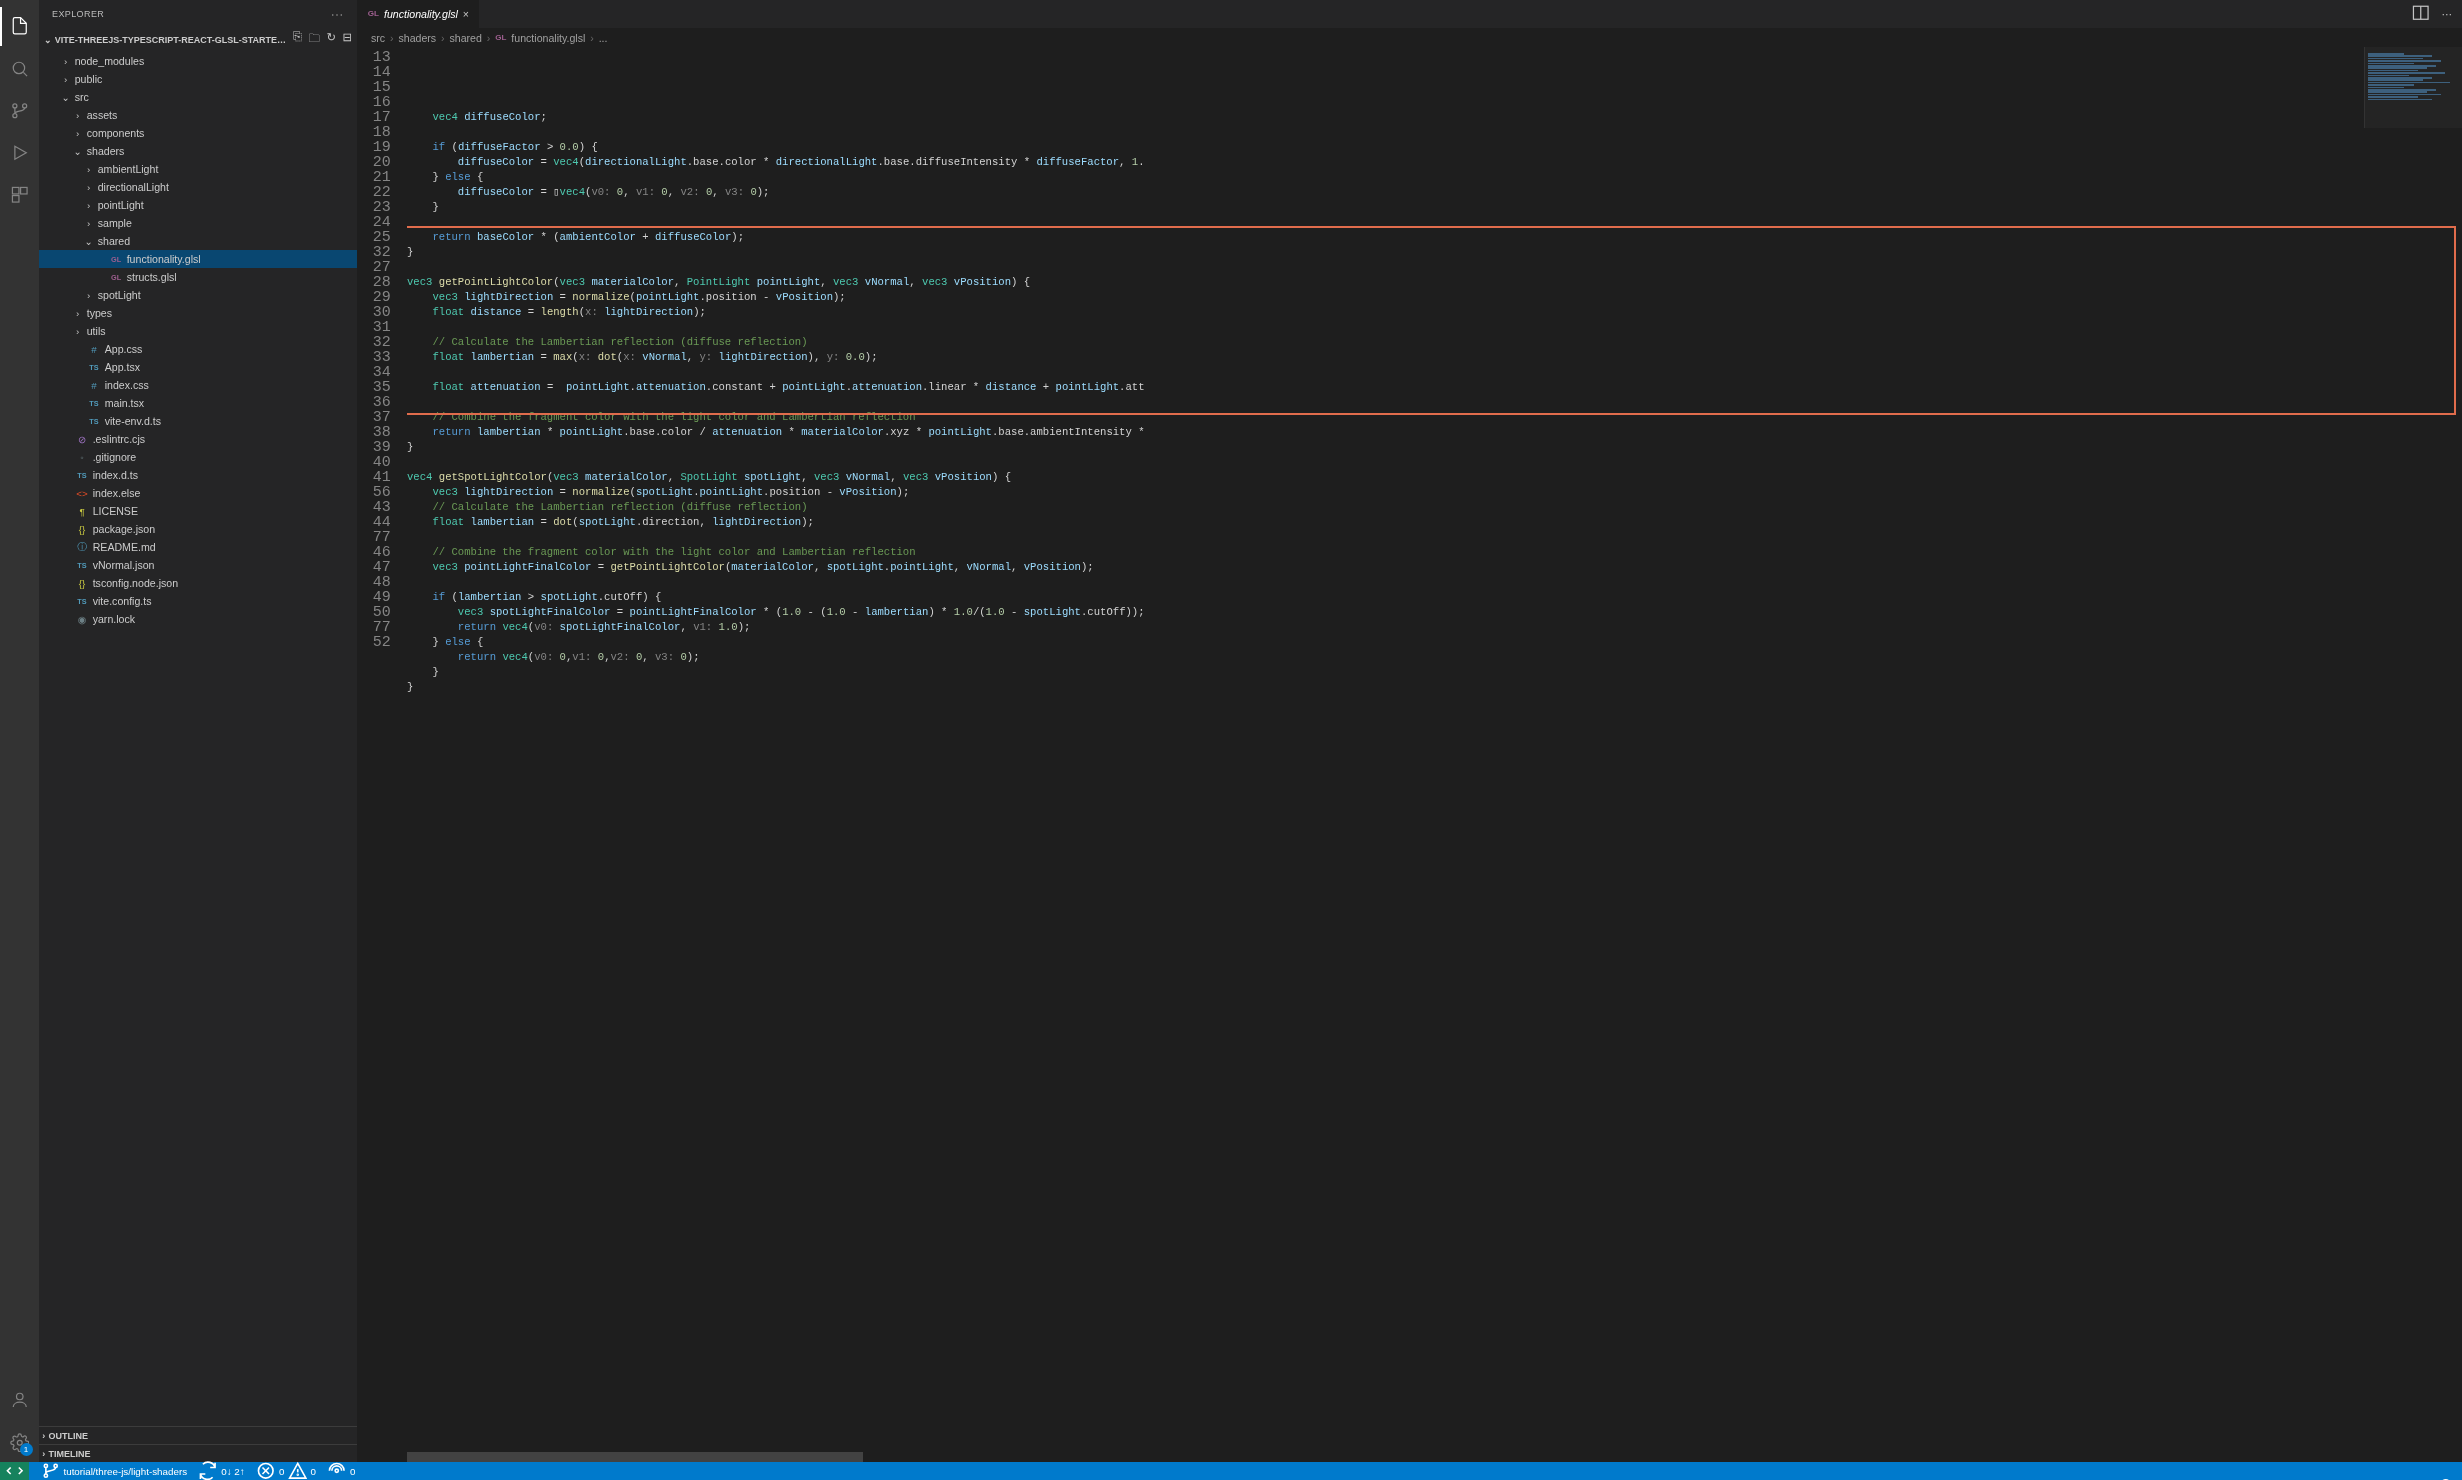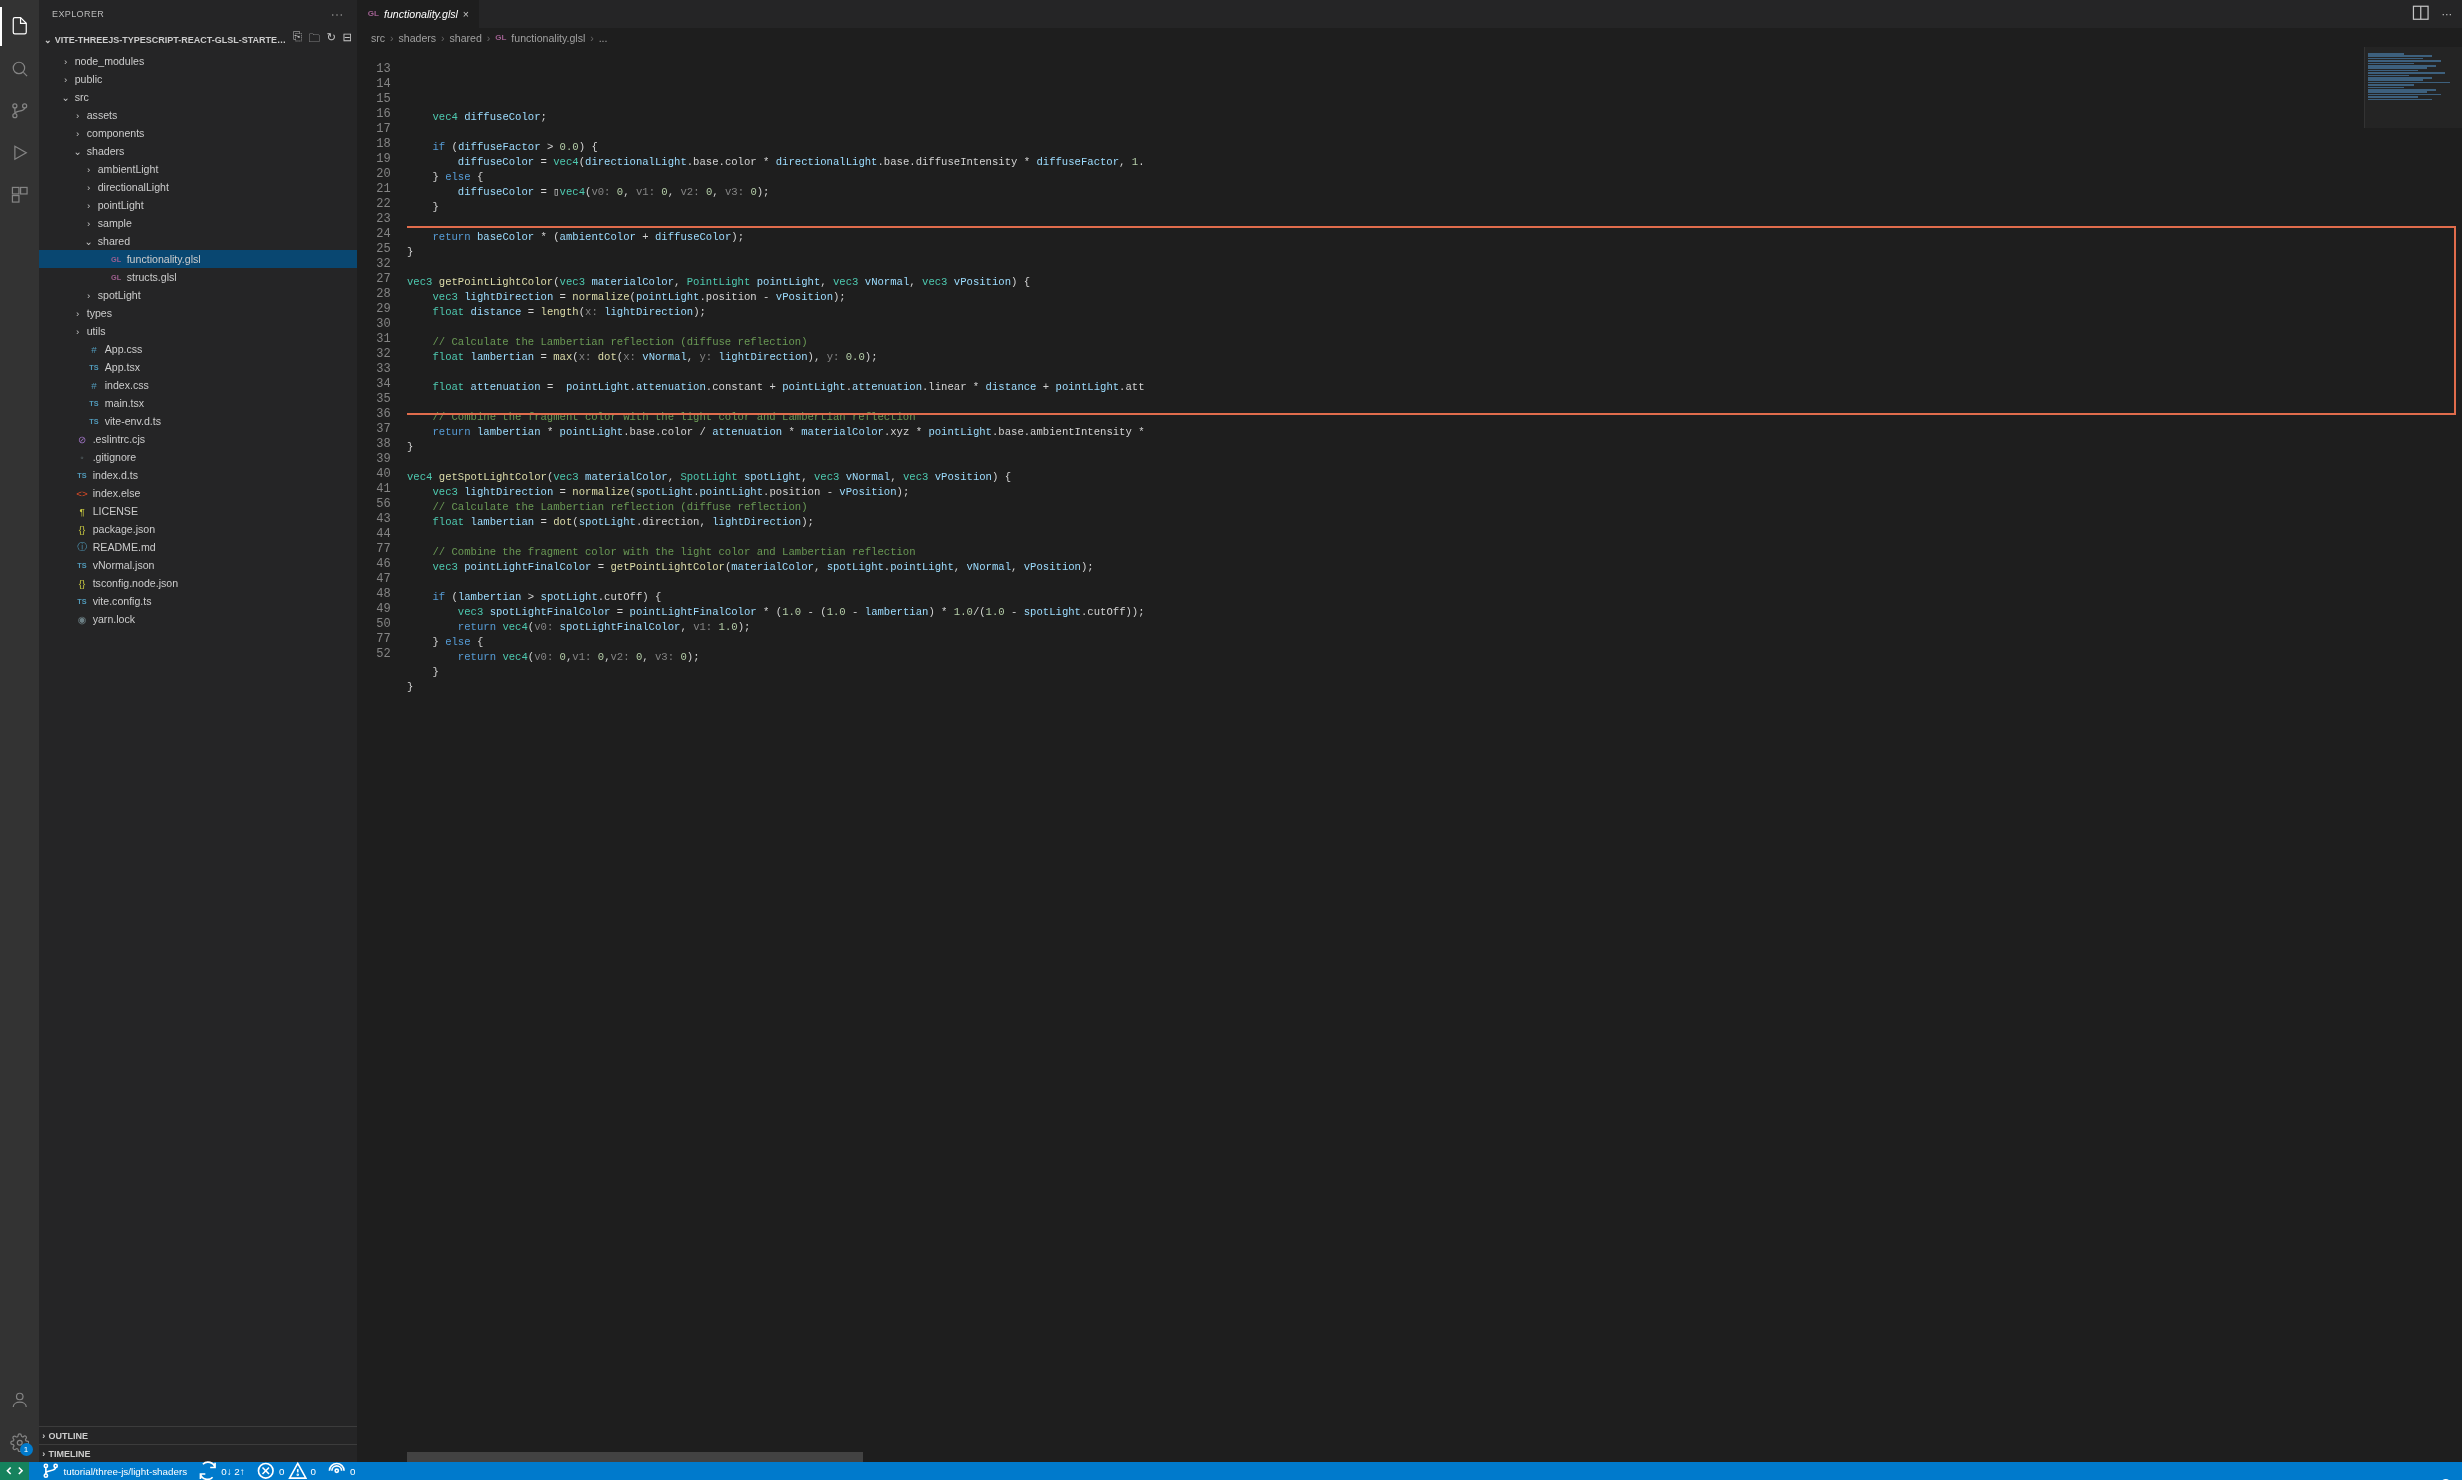--- a/index.html
+++ b/index.html
@@ -83,22 +83,22 @@
 .tabs-actions { margin-left: auto; display: flex; align-items: center; gap: 11.4px; padding-right: 9.8px; color: #c5c5c5; }
 .breadcrumb {
   height: 18px; display: flex; align-items: center; padding-left: 13px;
   gap: 4.9px; font-size: 10.6px; color: #a0a0a0;
 }
 .breadcrumb .sep { color: #666; }
 
 .code-container { flex: 1; display: flex; overflow: hidden; position: relative; }
 .gutter {
   width: 49px; text-align: right; padding-right: 16.3px; color: #858585;
-  font-family: Menlo, Monaco, "Courier New", monospace; font-size: 12px;
-  line-height: 15px; padding-top: 3.3px; user-select: none; margin-top: 12px;
+  font-family: Menlo, Monaco, "Courier New", monospace; font-size: 15px;
+  line-height: 15px; padding-top: 3.3px; user-select: none;
 }
 .code {
   flex: 1; font-family: Menlo, Monaco, "Courier New", monospace; font-size: 10.6px;
   line-height: 15px; padding-top: 3.3px; white-space: pre; color: #d4d4d4;
   position: relative; overflow: hidden;
 }
 .hl-box {
   position: absolute; border: 2.4px solid #e06c4c; pointer-events: none;
 }
 .minimap {

